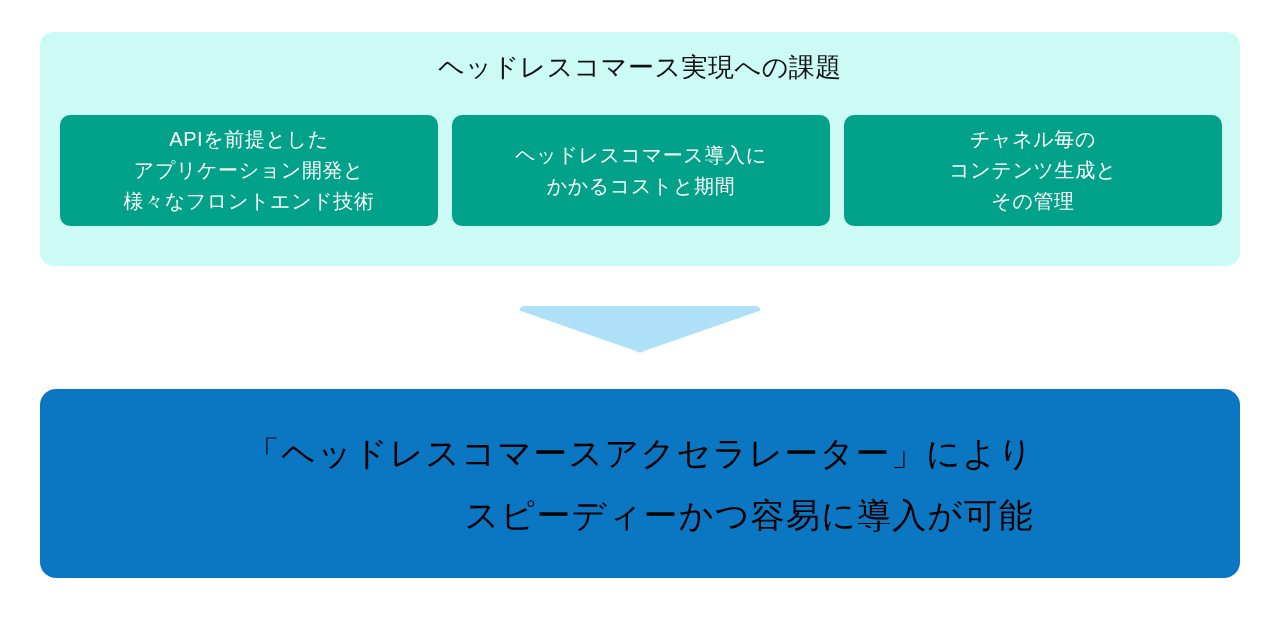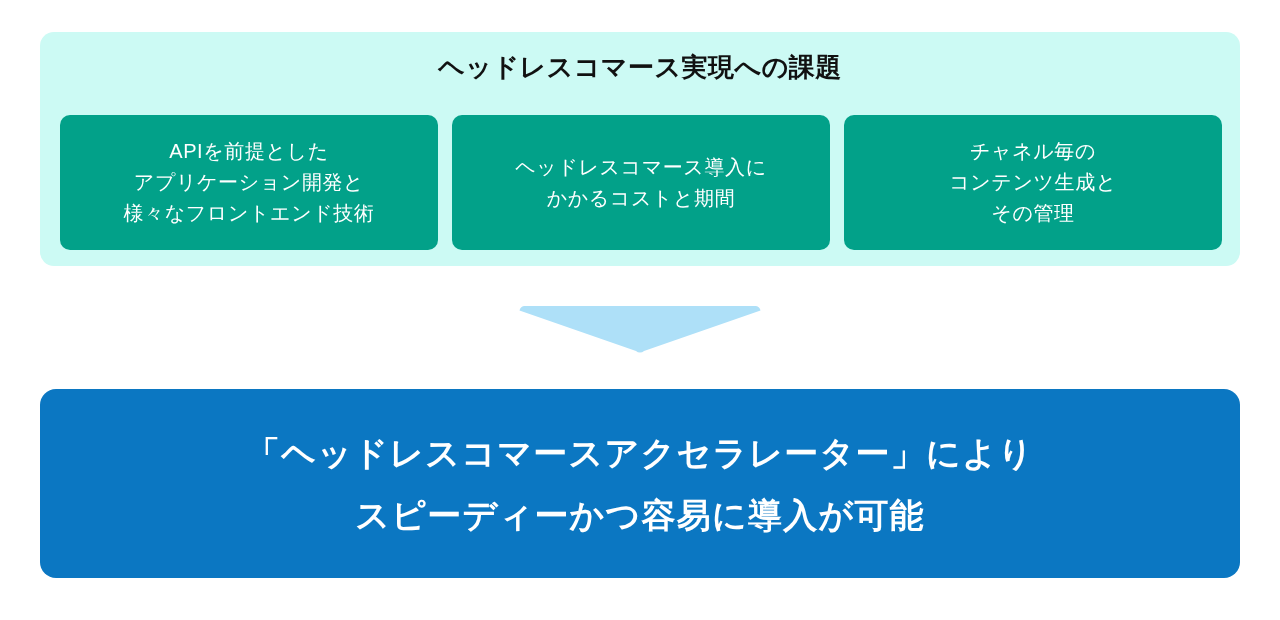--- a/index.html
+++ b/index.html
@@ -34,33 +34,33 @@
     box-sizing: border-box;
   }
 
   .panel-title {
     position: absolute;
     left: 0;
     top: 18px;
     width: 1200px;
     text-align: center;
     font-size: 26px;
-    font-weight: bold;
+    font-weight: normal;
     color: #111111;
     letter-spacing: 0.5px;
     line-height: 34px;
     white-space: nowrap;
   }
 
   .cards-row {
     position: absolute;
     left: 20px;
     top: 83px;
     width: 1162px;
-    height: 135px;
+    height: 111px;
     display: flex;
     flex-direction: row;
     gap: 14px;
   }
 
   .challenge-card {
     flex: 1 1 0;
     background: #02A189;
     border-radius: 10px;
     display: flex;
@@ -101,25 +101,25 @@
     height: 189px;
     background: #0B77C2;
     border-radius: 16px;
     display: flex;
     align-items: center;
     justify-content: center;
     box-sizing: border-box;
   }
 
   .solution-text {
-    color: #ffffff;
+    color: #000000;
     font-size: 34px;
-    font-weight: bold;
+    font-weight: normal;
     line-height: 62px;
-    text-align: center;
+    text-align: right;
     letter-spacing: 1.2px;
     white-space: pre-line;
   }
 </style>
 </head>
 <body>
 
 <div class="canvas">
 
   <div class="challenge-panel">

